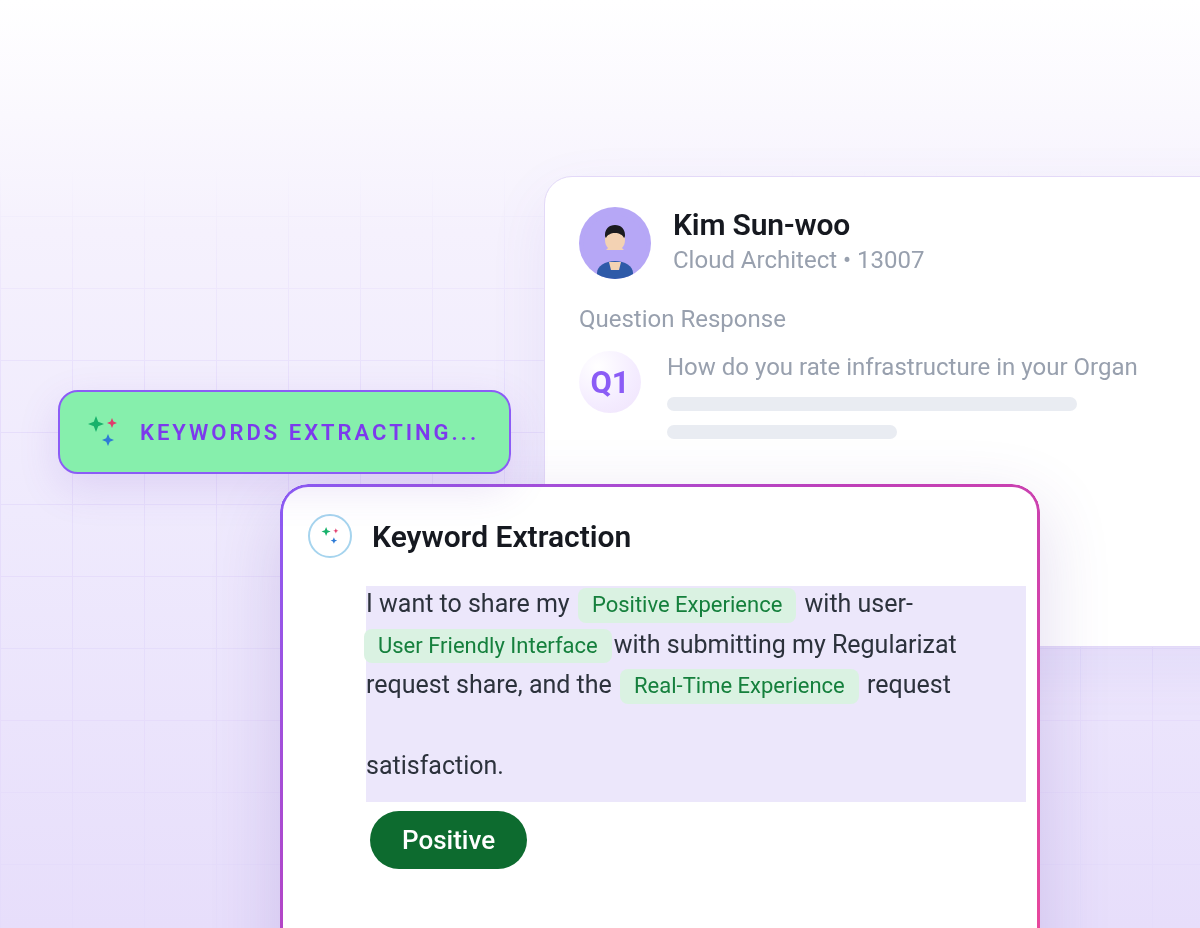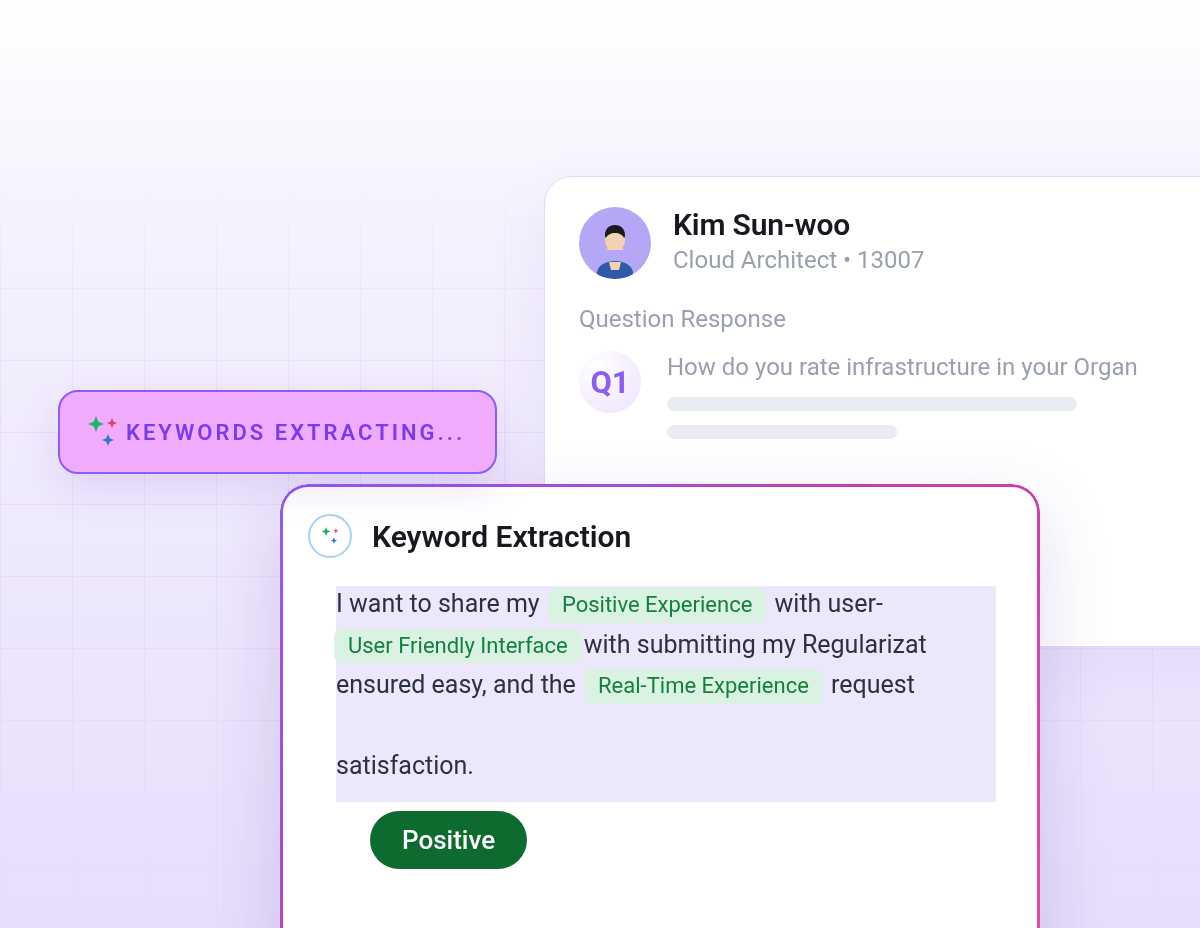--- a/index.html
+++ b/index.html
@@ -57,25 +57,25 @@
   .q-body { flex: 1; }
   .q-text { font-size: 24px; color: #98a0ae; line-height: 1.35; }
   .ph-line { height: 14px; border-radius: 8px; background: #e9ecf2; margin-top: 14px; }
   .ph-line.w1 { width: 410px; }
   .ph-line.w2 { width: 230px; }
 
   
   .pill {
     position: absolute;
     left: 58px; top: 390px;
-    background: #f0abfc;
+    background: #86efac;
     border: 2px solid #8b5cf6;
     border-radius: 20px;
     padding: 20px 30px 20px 22px;
-    display: flex; align-items: center; gap: 4px;
+    display: flex; align-items: center; gap: 18px;
     box-shadow: 0 14px 40px rgba(120, 70, 200, 0.15);
     z-index: 20;
   }
   .pill-label {
     font-size: 22px; font-weight: 600; color: #7c3aed;
     letter-spacing: 3px; text-transform: uppercase;
   }
   .sparkle-svg { width: 40px; height: 40px; flex: 0 0 40px; }
 
   
@@ -106,21 +106,21 @@
     width: 44px; height: 44px; border-radius: 50%;
     border: 2px solid #a6d4ee;
     display:flex; align-items:center; justify-content:center;
     flex: 0 0 44px;
   }
   .fc-icon .sparkle-svg { width: 26px; height: 26px; }
   .fc-title { font-size: 30px; font-weight: 600; color: #161920; }
 
   .fc-body {
     position: relative;
-    margin: 26px 0 0 28px;
+    margin: 26px 0 0 58px;
     font-size: 25px; line-height: 1.62; color: #2c323c;
     width: 640px;
   }
   .hl-box {
     position: absolute;
     left: 0; top: 2px; right: -20px;
     height: 216px;
     background: #ece7fb;
     z-index: 0;
   }
@@ -215,21 +215,21 @@
     <div class="fc-title">Keyword Extraction</div>
   </div>
 
   <div class="fc-body">
     <div class="hl-box"></div>
     <div class="fc-text">
       <span>I want to share my</span>
       <span class="kw">Positive Experience</span>
       <span>with user-</span><br>
       <span class="kw" style="margin-left:-2px;">User Friendly Interface</span><span>with submitting my Regularizat</span><br>
-      <span>ensured easy, and the</span>
+      <span>request share, and the</span>
       <span class="kw">Real-Time Experience</span>
       <span>request</span><br>
       <br>
       <span>satisfaction.</span>
     </div>
   </div>
 
   <span class="sent-chip">Positive</span>
 </div>
 

